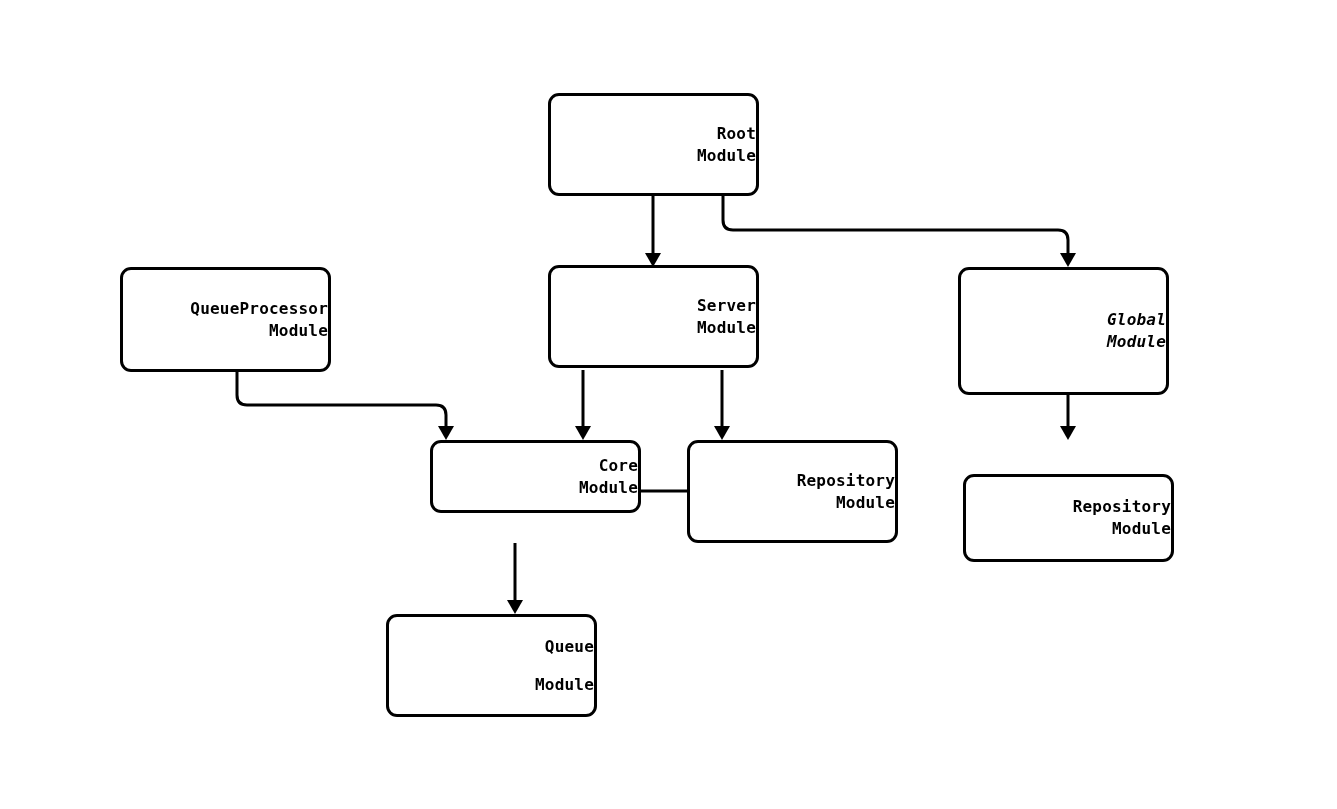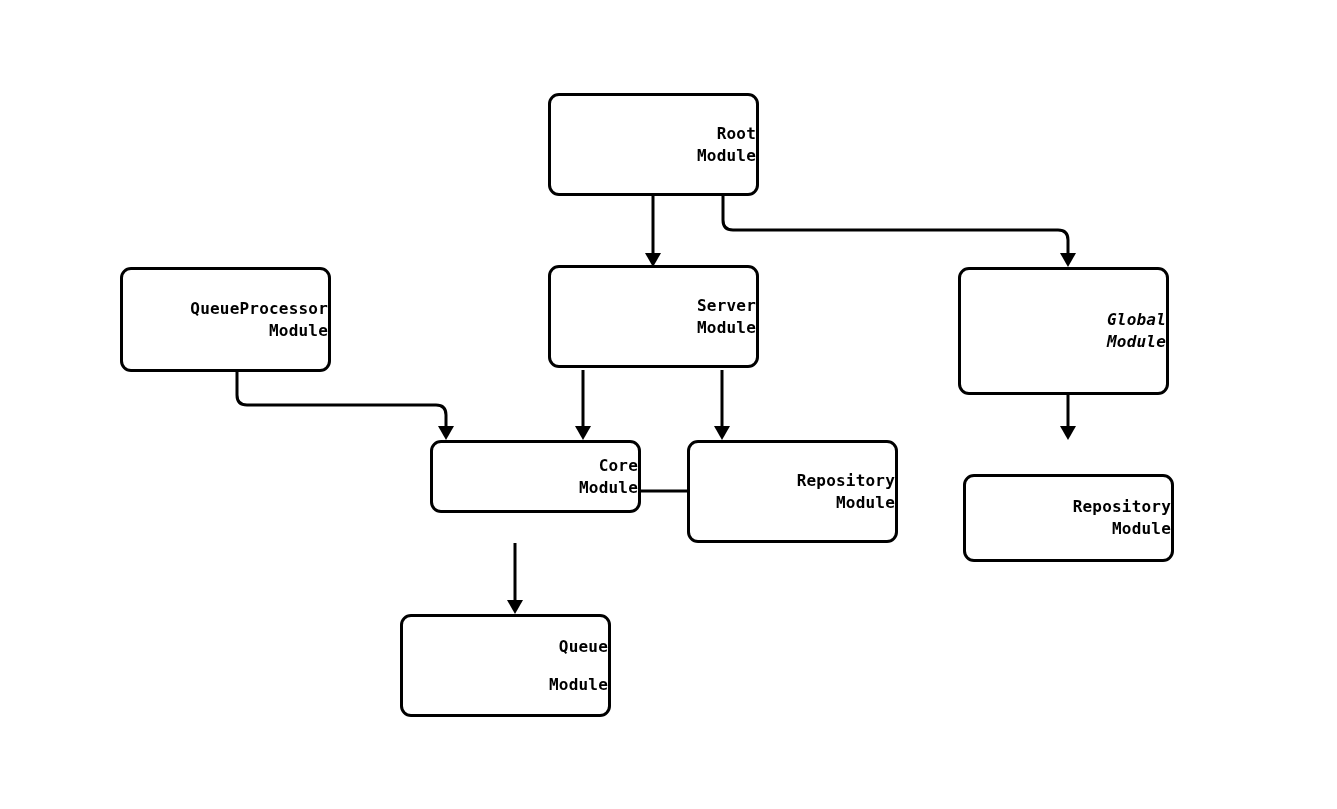--- a/index.html
+++ b/index.html
@@ -100,19 +100,19 @@
         <div class="node-line">Module</div>
       </div>
       <div class="node" style="left: 687px; top: 440px; width: 211px; height: 103px;">
         <div class="node-line">Repository</div>
         <div class="node-line">Module</div>
       </div>
       <div class="node" style="left: 963px; top: 440px; width: 211px; height: 88px; margin-top: 34px;">
         <div class="node-line">Repository</div>
         <div class="node-line">Module</div>
       </div>
-      <div class="node" style="left: 400px; top: 614px; width: 211px; height: 103px; gap: 16px;">
+      <div class="node" style="left: 386px; top: 614px; width: 211px; height: 103px; gap: 16px;">
         <div class="node-line">Queue</div>
         <div class="node-line">Module</div>
       </div>
     </div>
 
 </div>
 
 </body></html>

